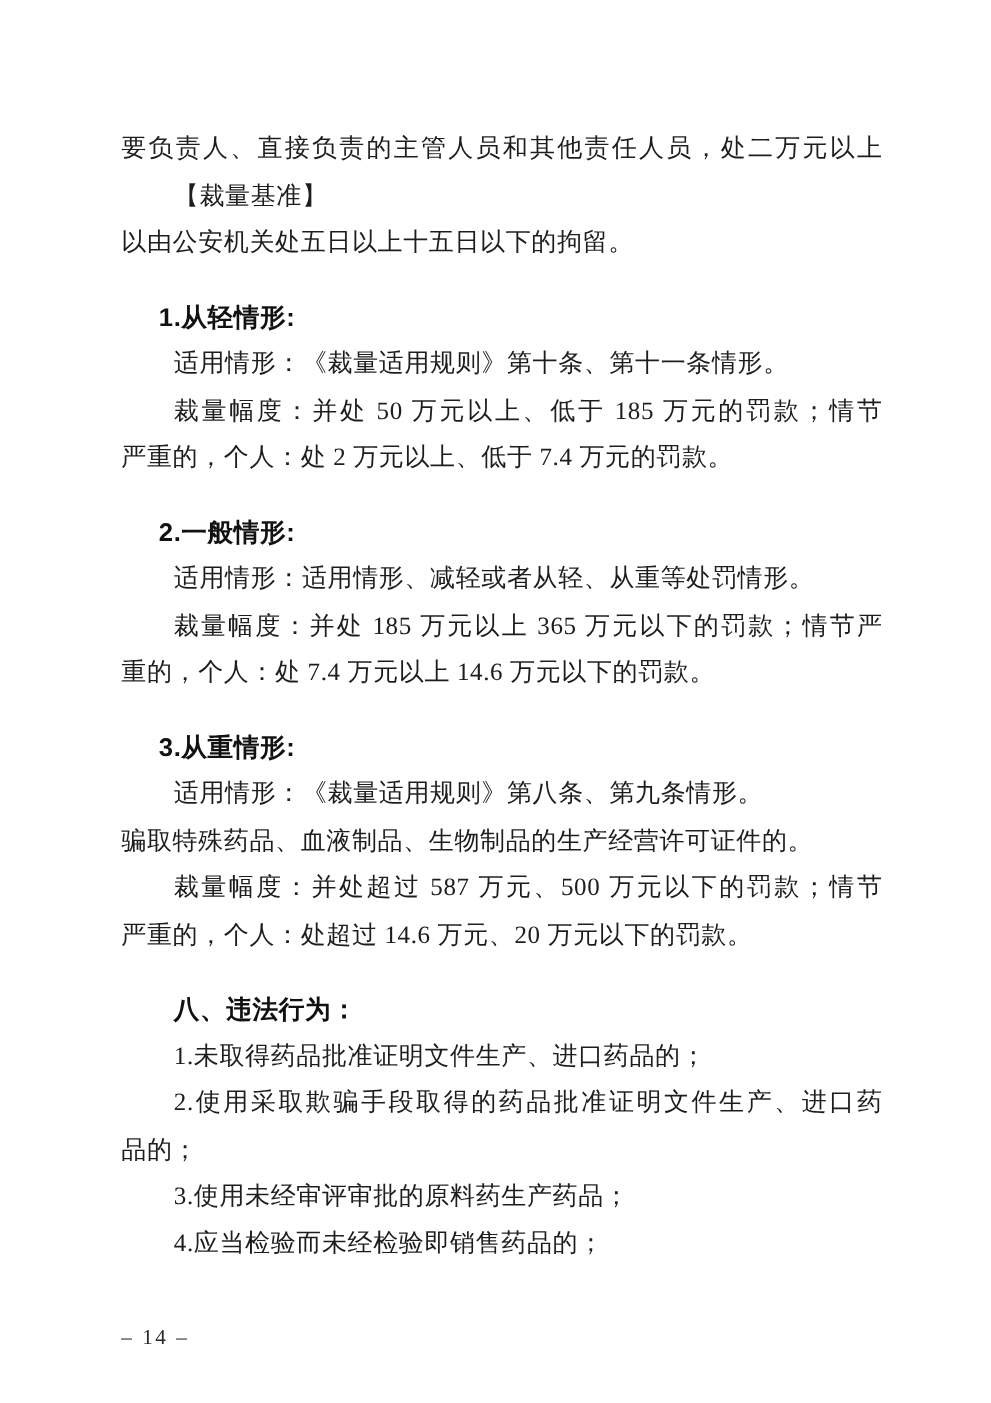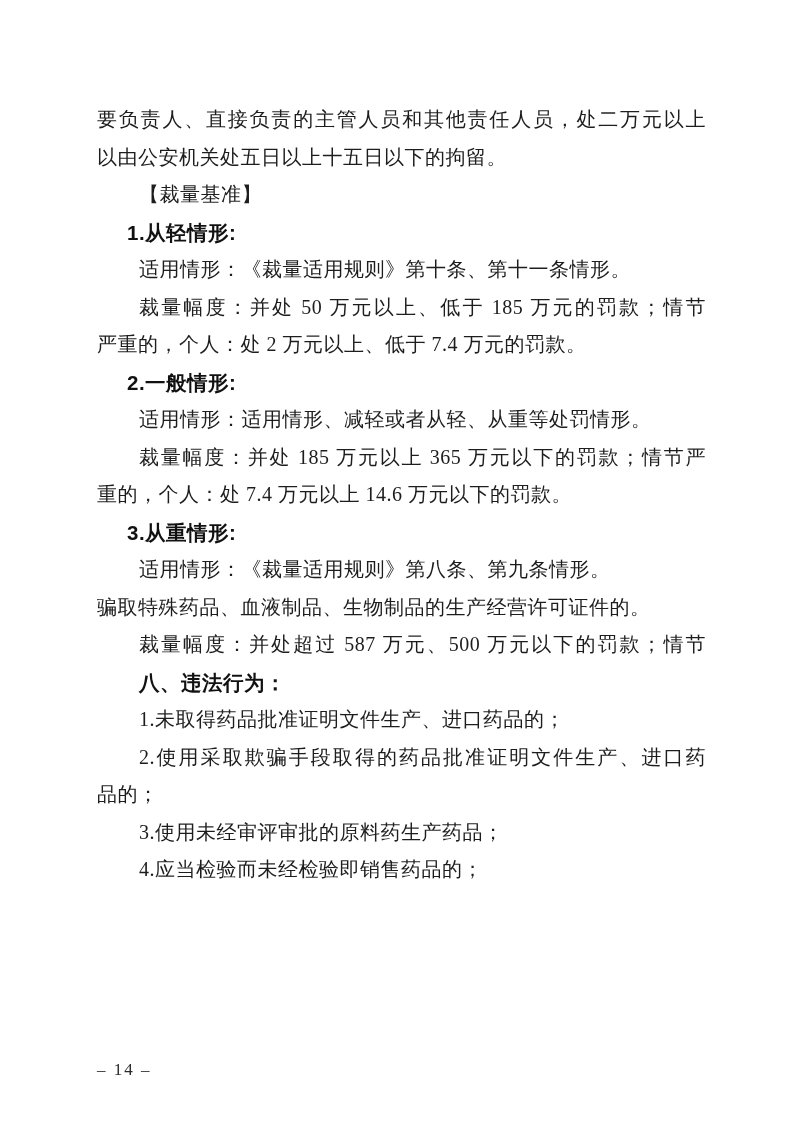--- a/index.html
+++ b/index.html
@@ -38,51 +38,53 @@
   .line.justify {
     white-space: normal;
     text-align: justify;
     text-align-last: justify;
   }
   .line.heading {
     font-family: "Liberation Sans", "DejaVu Sans", sans-serif;
     font-weight: bold;
     font-size: 20.5px;
     color: #111111;
+    margin-top: 22px;
   }
   .page-num {
     position: absolute;
     left: 97px;
     top: 1060px;
     font-family: "Liberation Serif", "DejaVu Serif", serif;
     font-size: 17px;
     color: #2a2a2a;
     letter-spacing: 2px;
   }
 </style>
 </head>
 <body>
 
 <div class="page">
   <div class="content">
       <div class="line justify">要负责人、直接负责的主管人员和其他责任人员，处二万元以上</div>
+      <div class="line indent">【裁量基准】</div>
       <div class="line">以由公安机关处五日以上十五日以下的拘留。</div>
-      <div class="line indent">【裁量基准】</div>
       <div class="line heading indent-sm">1.从轻情形:</div>
       <div class="line indent">适用情形：《裁量适用规则》第十条、第十一条情形。</div>
       <div class="line indent justify">裁量幅度：并处 50 万元以上、低于 185 万元的罚款；情节</div>
       <div class="line">严重的，个人：处 2 万元以上、低于 7.4 万元的罚款。</div>
       <div class="line heading indent-sm">2.一般情形:</div>
       <div class="line indent">适用情形：适用情形、减轻或者从轻、从重等处罚情形。</div>
       <div class="line indent justify">裁量幅度：并处 185 万元以上 365 万元以下的罚款；情节严</div>
       <div class="line">重的，个人：处 7.4 万元以上 14.6 万元以下的罚款。</div>
       <div class="line heading indent-sm">3.从重情形:</div>
       <div class="line indent">适用情形：《裁量适用规则》第八条、第九条情形。</div>
       <div class="line">骗取特殊药品、血液制品、生物制品的生产经营许可证件的。</div>
       <div class="line indent justify">裁量幅度：并处超过 587 万元、500 万元以下的罚款；情节</div>
+      <div class="line">严重的，个人：处超过 14.6 万元、20 万元以下的罚款。</div>
       <div class="line heading indent">八、违法行为：</div>
       <div class="line indent">1.未取得药品批准证明文件生产、进口药品的；</div>
       <div class="line indent justify">2.使用采取欺骗手段取得的药品批准证明文件生产、进口药</div>
       <div class="line">品的；</div>
       <div class="line indent">3.使用未经审评审批的原料药生产药品；</div>
       <div class="line indent">4.应当检验而未经检验即销售药品的；</div>
     </div>
   <div class="page-num">– 14 –</div>
 </div>
 

